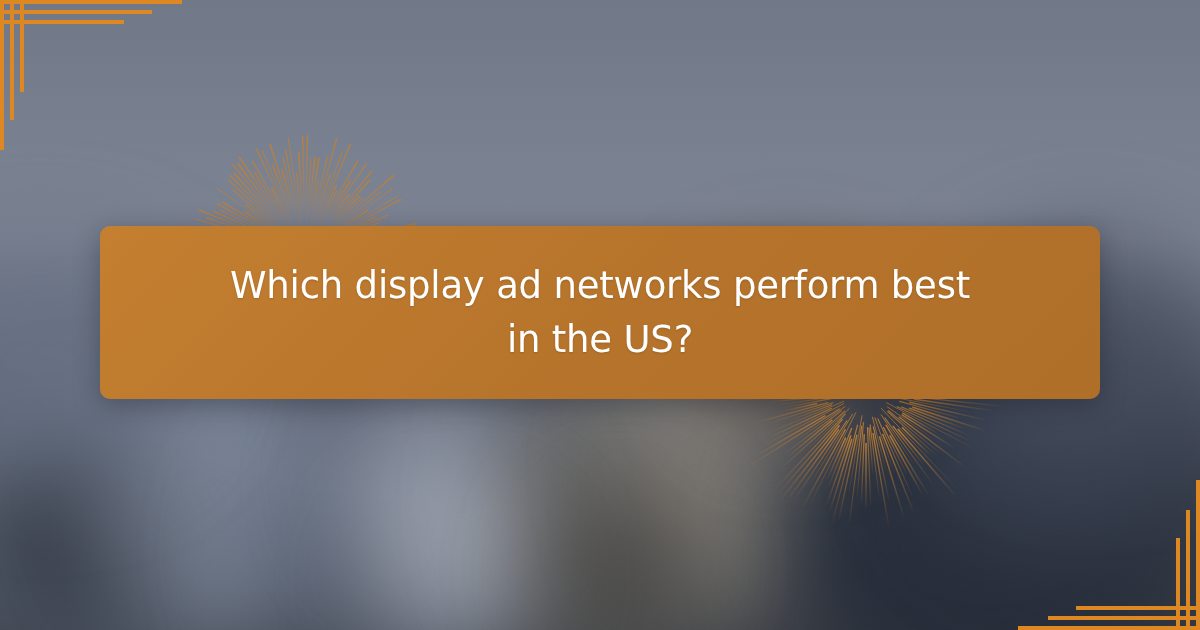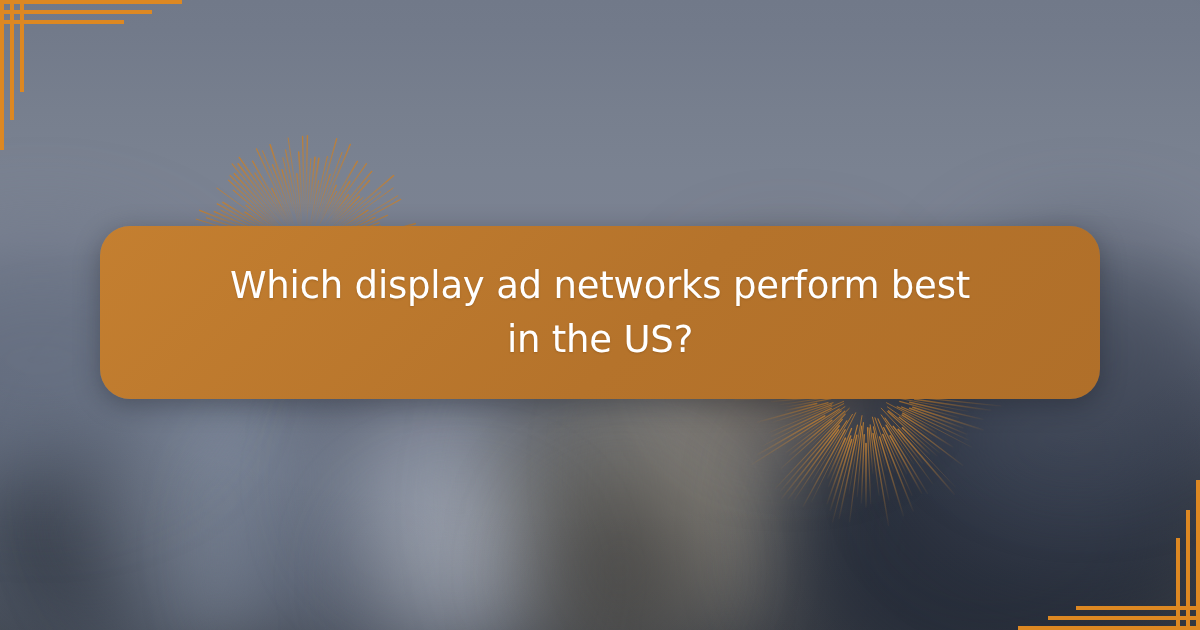--- a/index.html
+++ b/index.html
@@ -56,21 +56,21 @@
   .corner .v3{left:20px;top:0;width:4px;height:92px;}
 
   
   .burst{position:absolute;pointer-events:none;}
   .burst svg{display:block;overflow:visible;}
 
   
   .card{
     position:absolute;left:100px;top:226px;width:1000px;height:173px;
     background:linear-gradient(135deg,#c47f30 0%, #b5732b 55%, #b06f29 100%);
-    border-radius:30px;
+    border-radius:10px;
     box-shadow:0 6px 26px rgba(20,24,32,.35);
     display:flex;align-items:center;justify-content:center;
     box-sizing:border-box;padding:18px 46px;
   }
   .card-title{
     margin:0;
     font-family:"DejaVu Sans", sans-serif;
     font-size:37px;
     line-height:1.44;
     font-weight:400;

